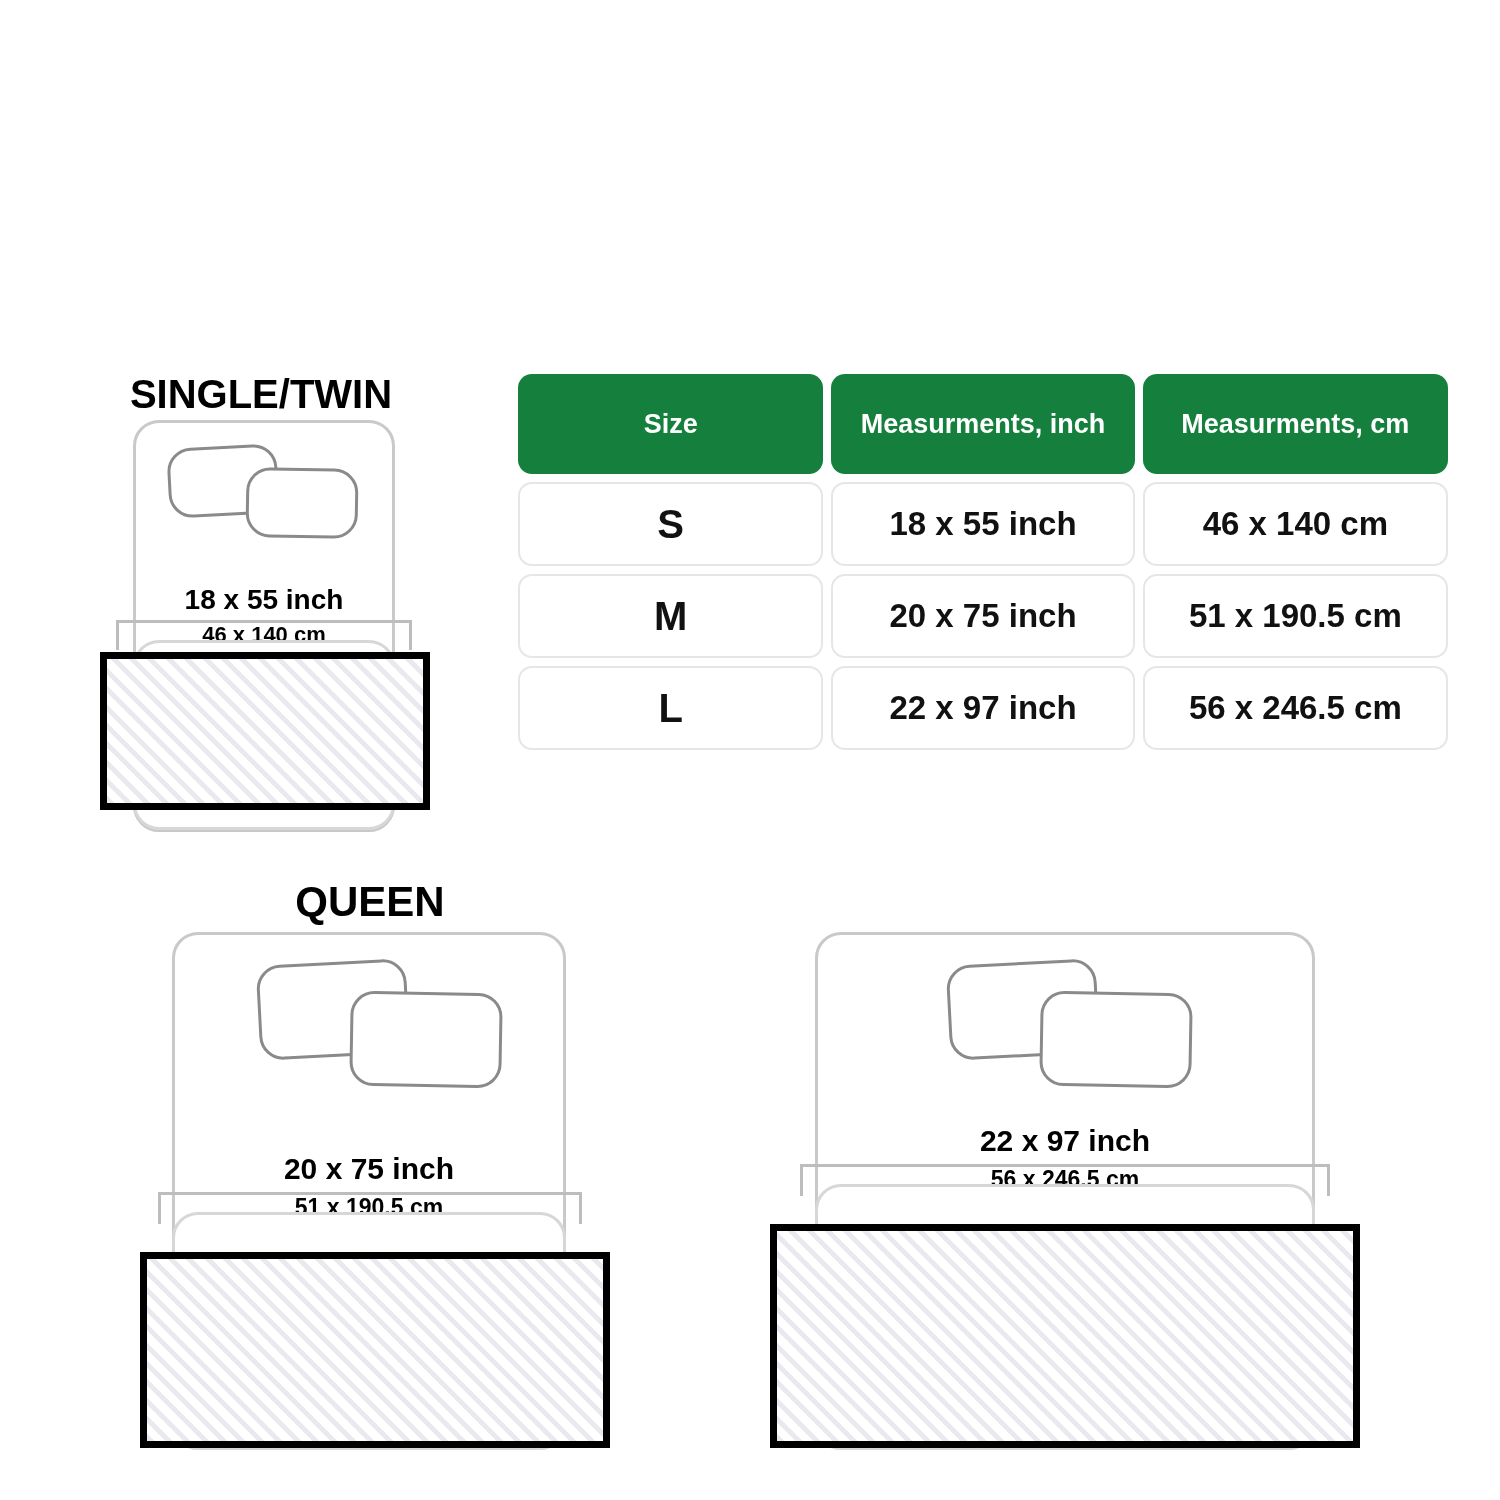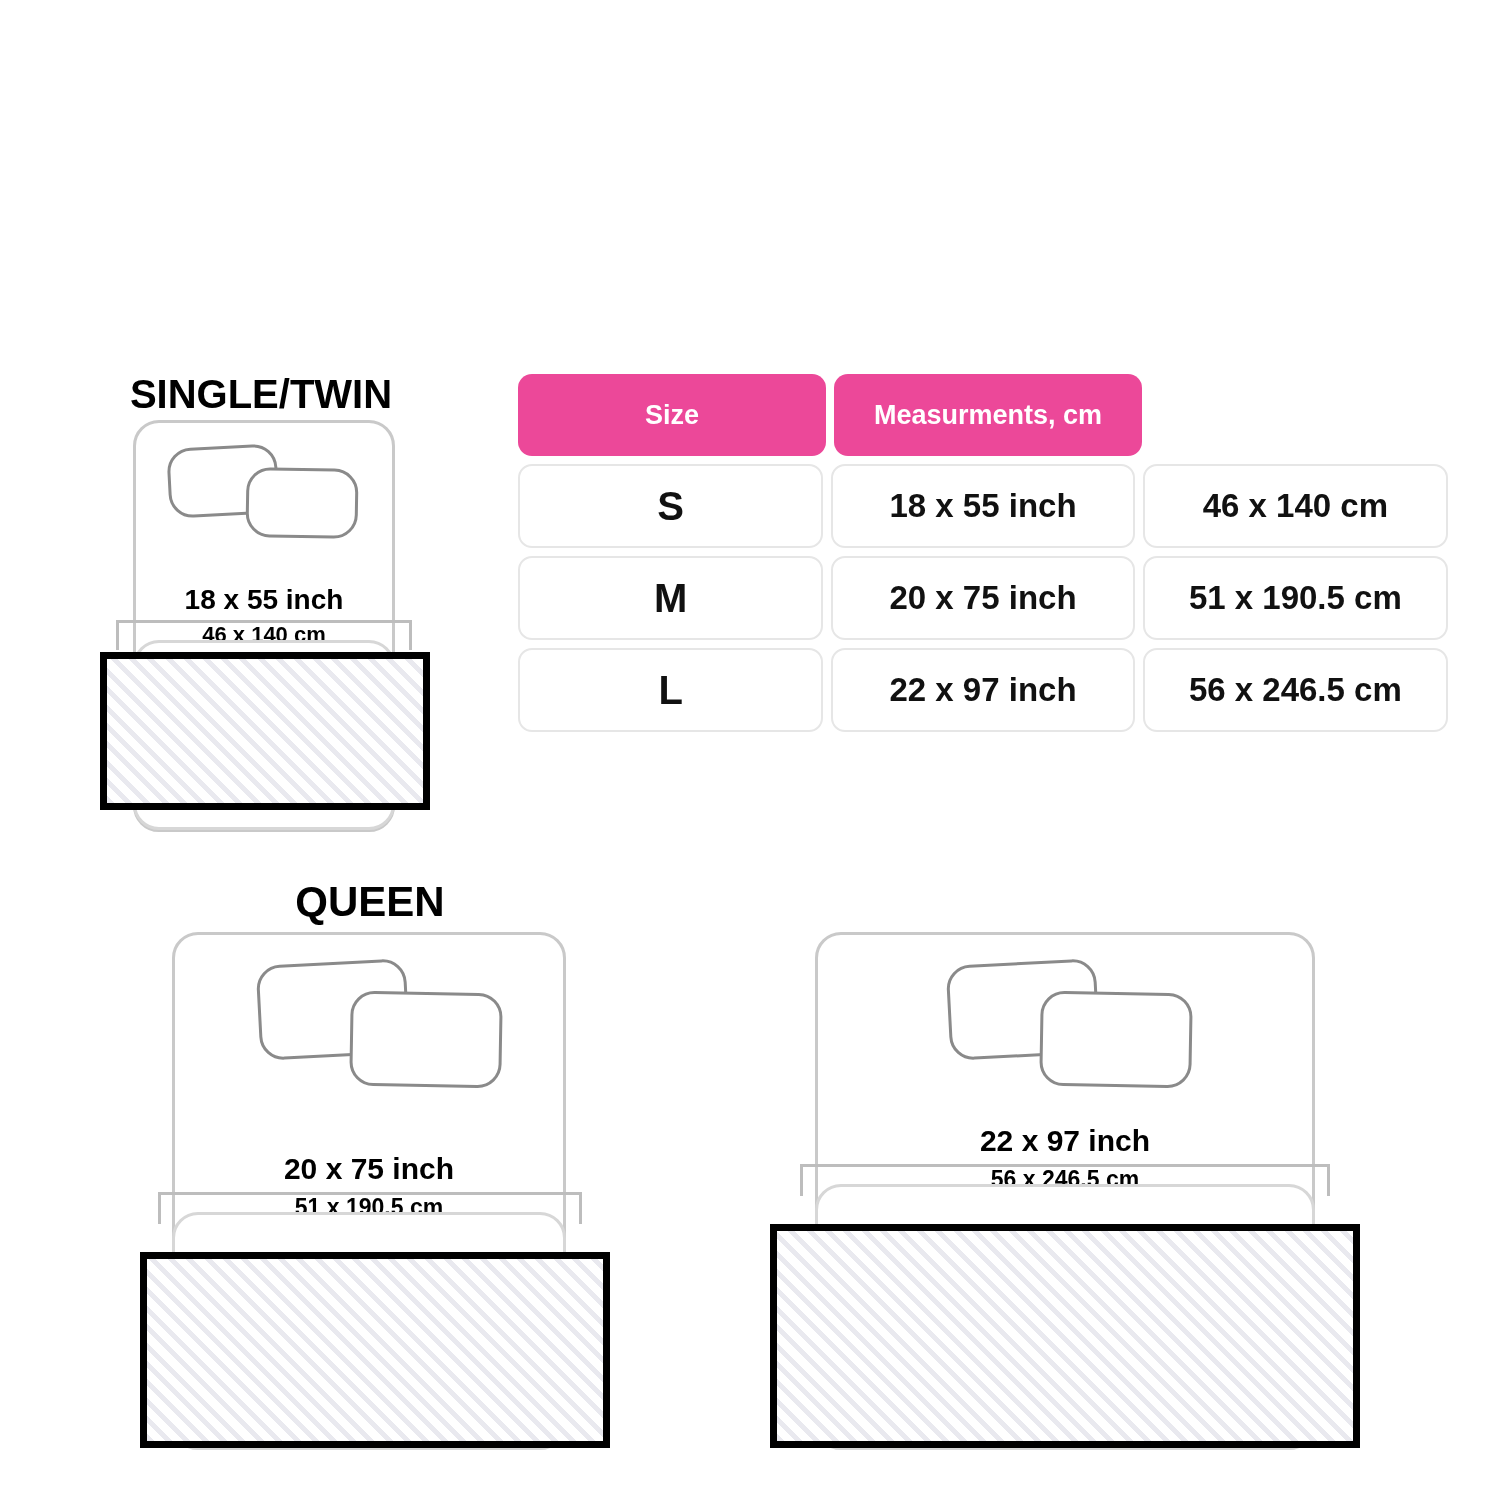--- a/index.html
+++ b/index.html
@@ -50,23 +50,23 @@
     display: flex;
     align-items: center;
     justify-content: center;
     text-align: center;
   }
   .c1 { width: 308px; }
   .c2 { width: 306px; }
   .c3 { width: 308px; }
 
   .head .cell {
-    background: #ec4899;
+    background: #15803d;
     color: #ffffff;
-    height: 82px;
+    height: 100px;
     font-size: 27px;
     font-weight: bold;
   }
   .body .cell {
     background: #ffffff;
     border: 2px solid #e6e6e6;
     height: 84px;
     font-size: 33px;
     font-weight: bold;
     color: #111111;
@@ -138,20 +138,21 @@
 </style>
 </head>
 <body>
 
 <div class="page">
 
 
   <div class="table">
     <div class="trow head">
       <div class="cell c1">Size</div>
+      <div class="cell c2">Measurments, inch</div>
       <div class="cell c3">Measurments, cm</div>
     </div>
     <div class="trow body">
       <div class="cell c1">S</div>
       <div class="cell c2">18 x 55 inch</div>
       <div class="cell c3">46 x 140 cm</div>
     </div>
     <div class="trow body">
       <div class="cell c1">M</div>
       <div class="cell c2">20 x 75 inch</div>

